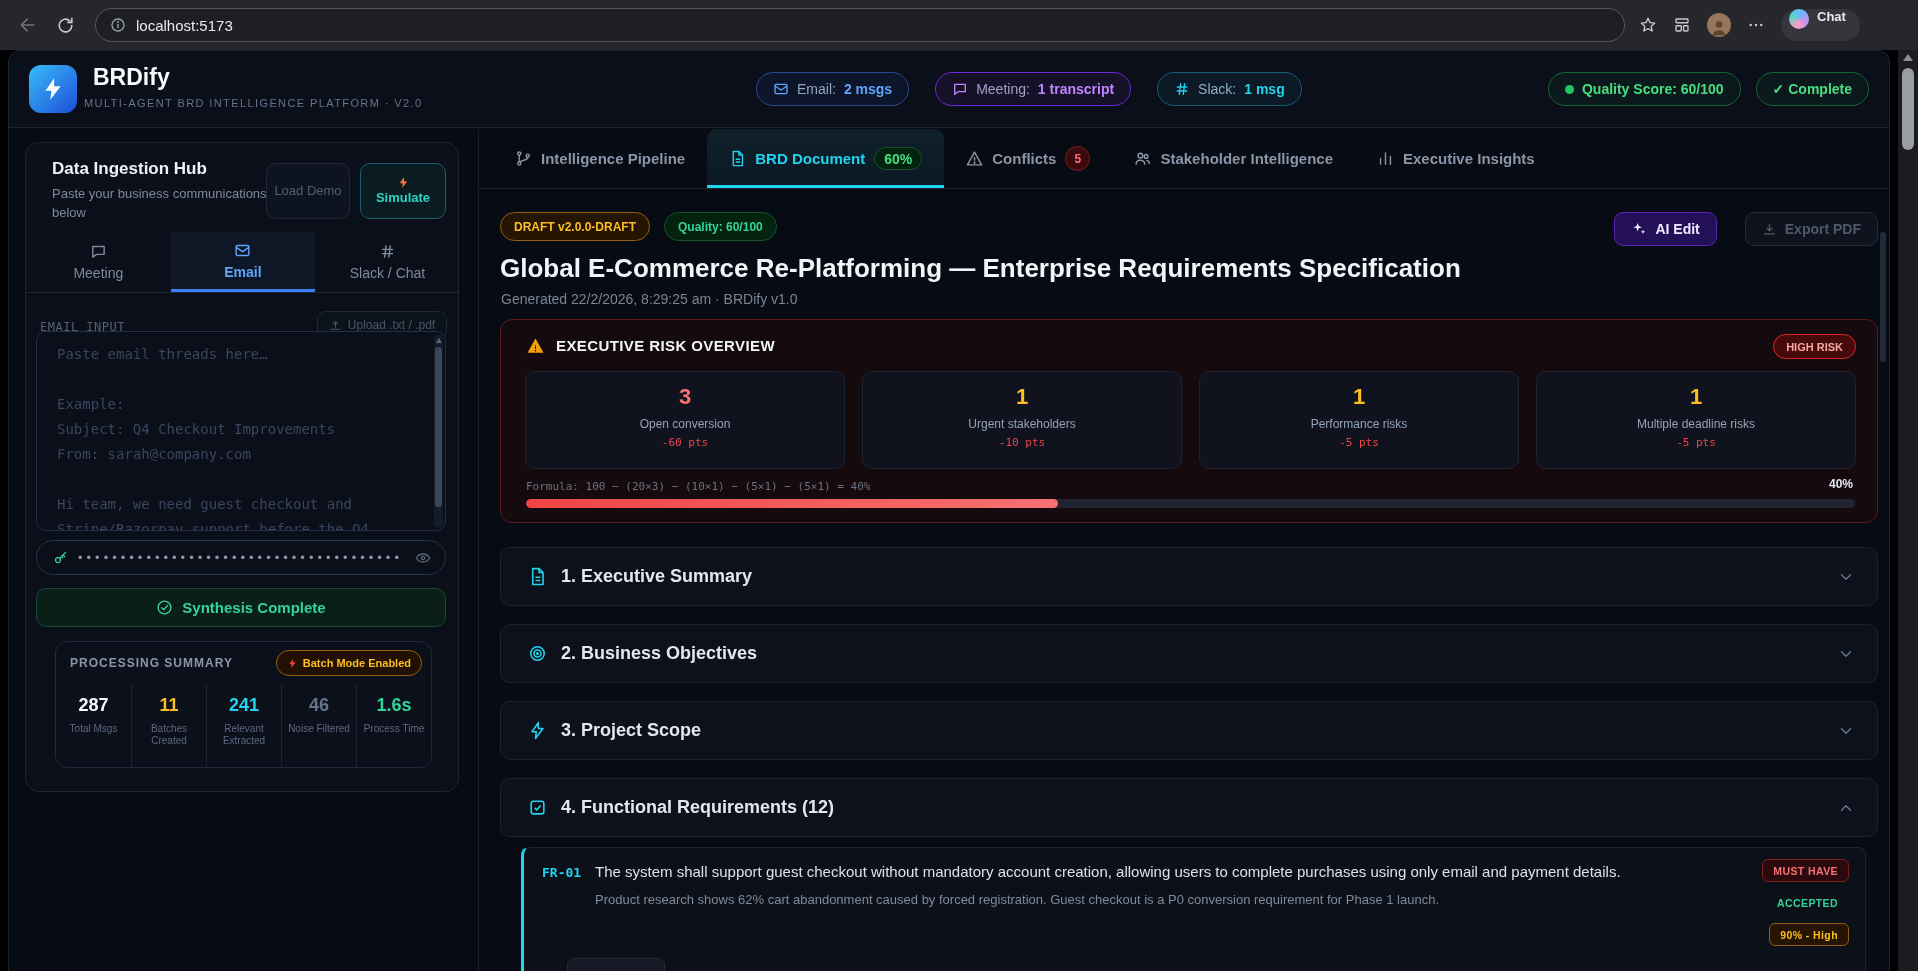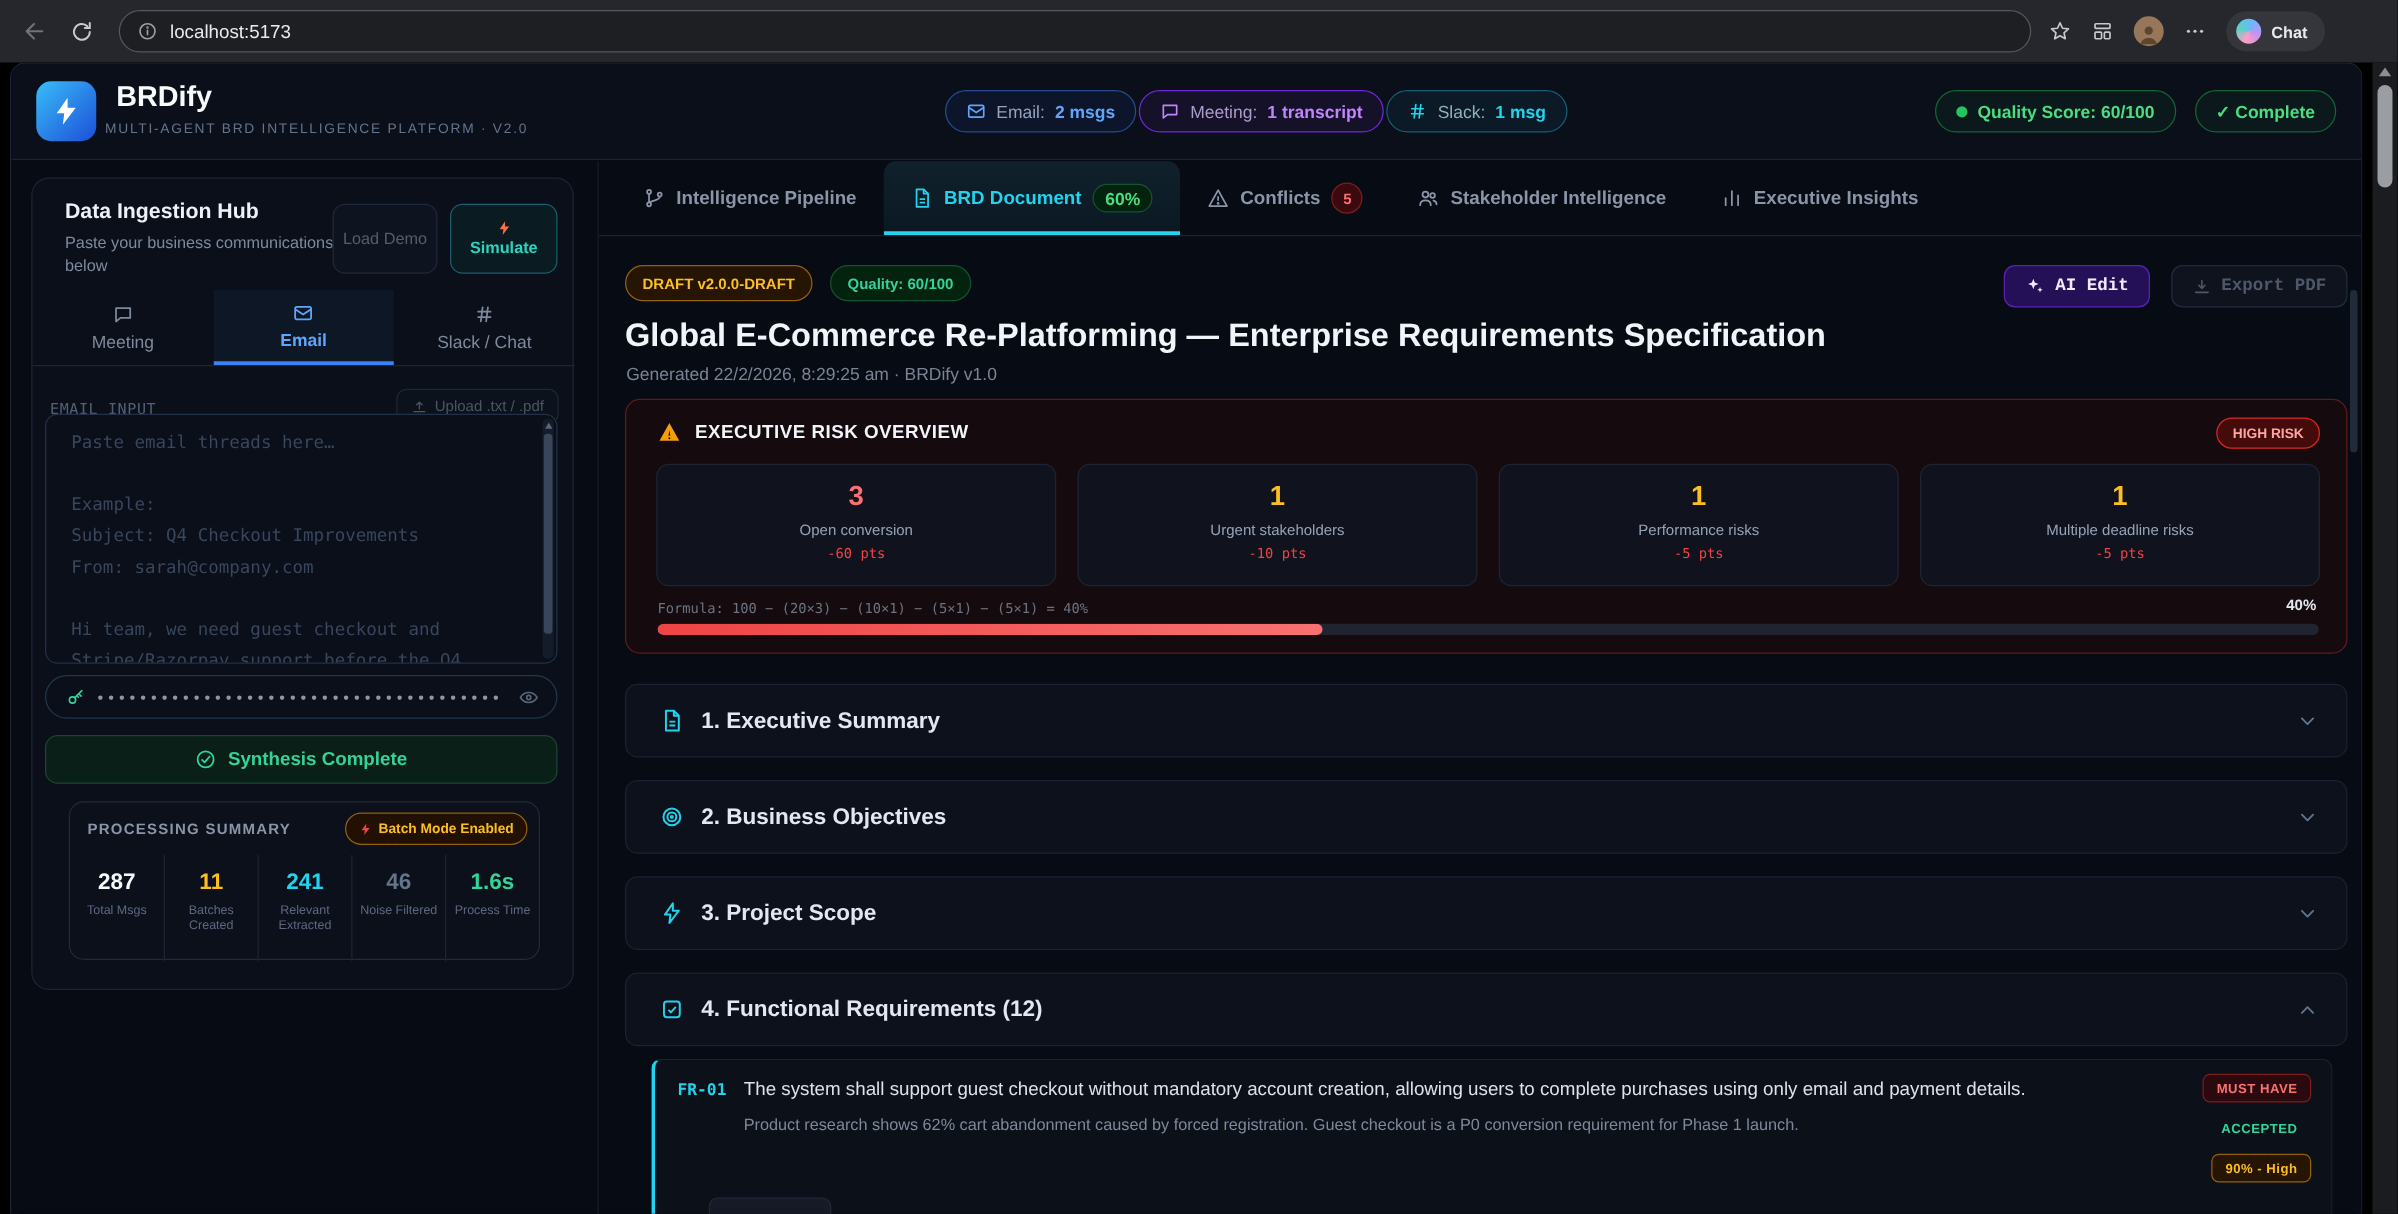--- a/index.html
+++ b/index.html
@@ -7,33 +7,33 @@
   svg { display:block; }
 
   
   .browser { position:absolute; left:0; top:0; width:1918px; height:50px; background:#26272c; display:flex; align-items:center; }
   .b-icon { color:#c7c9cd; margin-left:18px; }
   .b-icon.dim { color:#6f7277; }
   .omnibox { margin-left:20px; width:1530px; height:34px; background:#1e1f23; border:1px solid #55575c; border-radius:17px; display:flex; align-items:center; padding:0 14px; }
   .omnibox .url { color:#e8eaed; font-size:15px; margin-left:10px; }
   .b-right { display:flex; align-items:center; margin-left:14px; gap:16px; }
   .avatar { width:24px; height:24px; border-radius:50%; background:#97765a; display:flex; align-items:flex-end; justify-content:center; overflow:hidden; color:#5d452f; }
-  .chat-btn { display:flex; align-items:center; gap:8px; background:#35363b; border-radius:16px; height:32px; padding:0 14px 0 8px; color:#e8eaed; font-size:13px; font-weight:bold; }
+  .chat-btn { display:flex; align-items:flex-start; gap:8px; background:#35363b; border-radius:16px; height:32px; padding:0 14px 0 8px; color:#e8eaed; font-size:13px; font-weight:bold; }
   .copilot { width:20px; height:20px; border-radius:50%; background:conic-gradient(from 20deg,#6ab7ff,#c792f1,#ff9ec3,#58d2c8,#6ab7ff); }
   .b-scroll { position:absolute; right:0; top:50px; width:20px; height:921px; background:#1b1c1f; }
   .b-scroll .arr { position:absolute; top:4px; left:5px; width:0; height:0; border-left:5px solid transparent; border-right:5px solid transparent; border-bottom:7px solid #8a8d92; }
   .b-scroll .thumb { position:absolute; top:18px; left:4px; width:12px; height:82px; background:#9a9da2; border-radius:6px; }
 
   
   .app { position:absolute; left:8px; top:50px; width:1882px; height:921px; background:#070b13; border:1px solid #1b2433; border-bottom:none; border-radius:12px 12px 0 0; overflow:hidden; }
   .app-header { position:absolute; left:0; top:0; width:100%; height:77px; background:#0a0f1a; border-bottom:1px solid #1b2433; }
   .logo { position:absolute; left:20px; top:14px; width:48px; height:48px; border-radius:12px; background:linear-gradient(135deg,#38bdf8,#1d4ed8); display:flex; align-items:center; justify-content:center; color:#fff; }
   .app-name { position:absolute; left:84px; top:13px; font-size:23px; font-weight:bold; color:#f8fafc; }
   .app-sub { position:absolute; left:75px; top:46px; font-size:11px; color:#64748b; letter-spacing:1.4px; }
-  .src-badges { position:absolute; left:747px; top:21px; display:flex; gap:2px; }
+  .src-badges { position:absolute; left:747px; top:21px; display:flex; gap:26px; }
   .pill { height:34px; border-radius:17px; display:flex; align-items:center; gap:8px; padding:0 16px; font-size:14px; }
   .pill .lbl { color:#93a3bd; }
   .pill .val { font-weight:bold; }
   .pill.blue { border:1px solid #2a4a8f; background:rgba(37,99,235,.08); }
   .pill.blue .val, .pill.blue .ic { color:#60a5fa; }
   .pill.purple { border:1px solid #6d28d9; background:rgba(147,51,234,.08); }
   .pill.purple .val, .pill.purple .ic { color:#c084fc; }
   .pill.purple .lbl { color:#ab9cc9; }
   .pill.cyan { border:1px solid #155e75; background:rgba(34,211,238,.06); }
   .pill.cyan .val, .pill.cyan .ic { color:#22d3ee; }
@@ -89,21 +89,21 @@
   .mini-pill { height:23px; border-radius:12px; border:1px solid #14532d; background:#04230f; color:#4ade80; font-size:14px; font-weight:bold; display:flex; align-items:center; padding:0 9px; }
   .conf-badge { width:25px; height:25px; border-radius:50%; background:#3a0a0e; border:1px solid #7f1d1d; color:#f87171; font-size:12px; font-weight:bold; display:flex; align-items:center; justify-content:center; }
 
   
   .content { position:absolute; left:0; top:61px; right:0; bottom:0; overflow:hidden; }
   .content-in { position:absolute; left:21px; top:0; width:1378px; }
   .doc-badges { position:absolute; left:0; top:22px; display:flex; gap:14px; }
   .tag { height:29px; border-radius:15px; display:flex; align-items:center; padding:0 13px; font-size:12px; font-weight:bold; }
   .tag.draft { background:#271503; border:1px solid #92600f; color:#fbbf24; }
   .tag.qual { background:#04230f; border:1px solid #14532d; color:#34d399; }
-  .doc-actions { position:absolute; right:0; top:22px; display:flex; gap:17px;font-family:Liberation Mono, monospace; }
+  .doc-actions { position:absolute; right:0; top:22px; display:flex; gap:28px; }
   .abtn { height:34px; border-radius:9px; display:flex; align-items:center; gap:8px; padding:0 16px; font-size:14px; font-weight:bold; cursor:pointer; }
   .abtn.ai { background:#241056; border:1px solid #5b21b6; color:#f1eafe; }
   .abtn.export { background:#0e131d; border:1px solid #232b3a; color:#4e586a; }
   .doc-title { position:absolute; left:0; top:63px; font-size:26px; font-weight:bold; color:#f1f5f9; }
   .doc-meta { position:absolute; left:1px; top:101px; font-size:14px; color:#7b8494; }
 
   .risk { position:absolute; left:0; top:129px; width:1378px; height:204px; background:#150b0e; border:1px solid #5f1a1e; border-radius:12px; }
   .risk-head { position:absolute; left:25px; top:16px; display:flex; align-items:center; gap:11px; color:#f1f5f9; font-size:15px; font-weight:bold; letter-spacing:.4px; }
   .risk-head .ic { color:#f59e0b; }
   .hr-badge { position:absolute; right:21px; top:14px; height:25px; border-radius:13px; background:#450a0a; border:1px solid #dc2626; color:#fca5a5; font-size:11px; font-weight:bold; display:flex; align-items:center; padding:4px 12px; }

